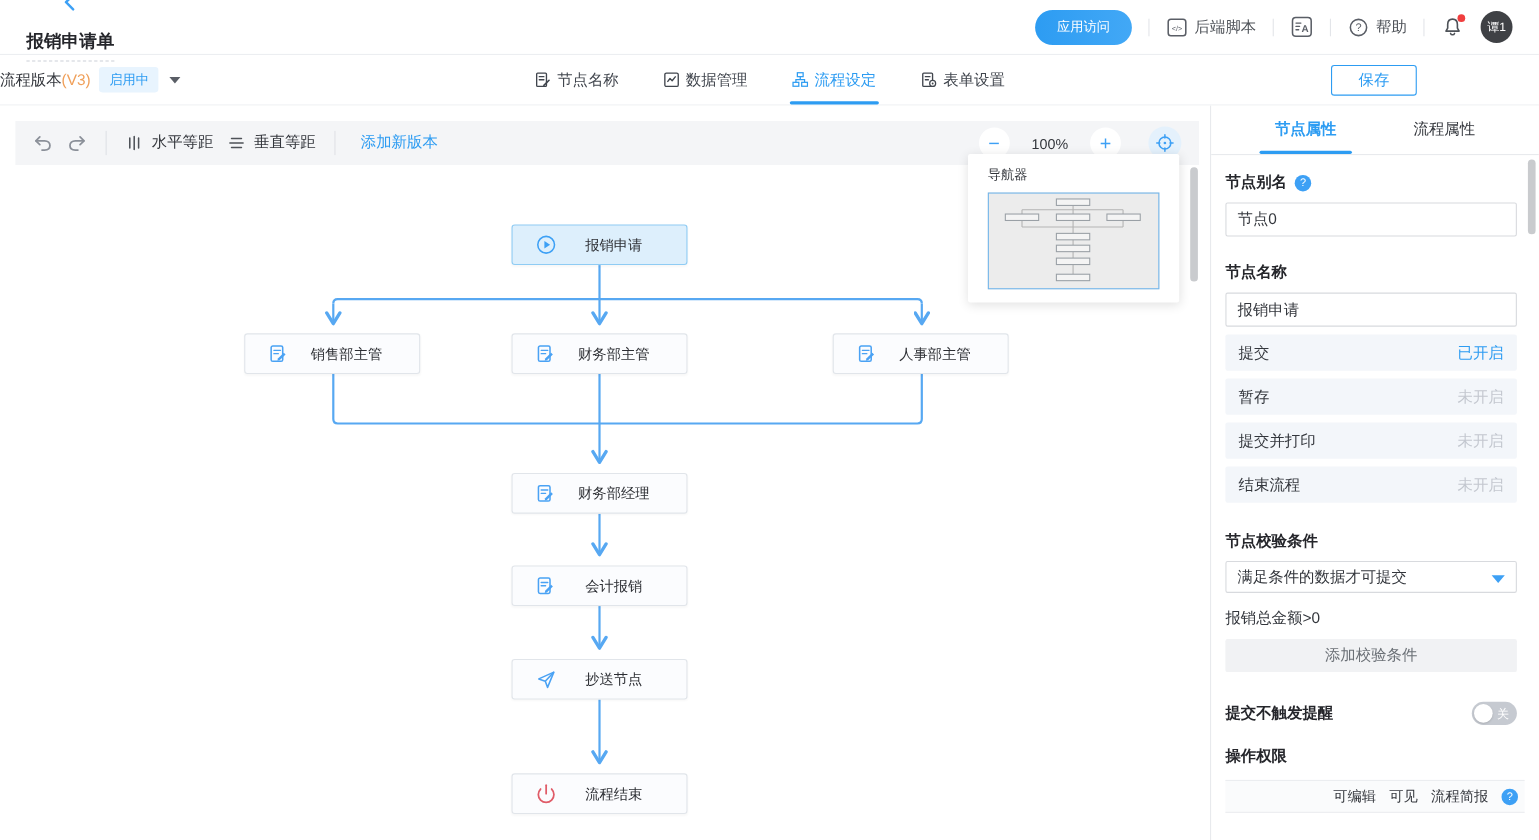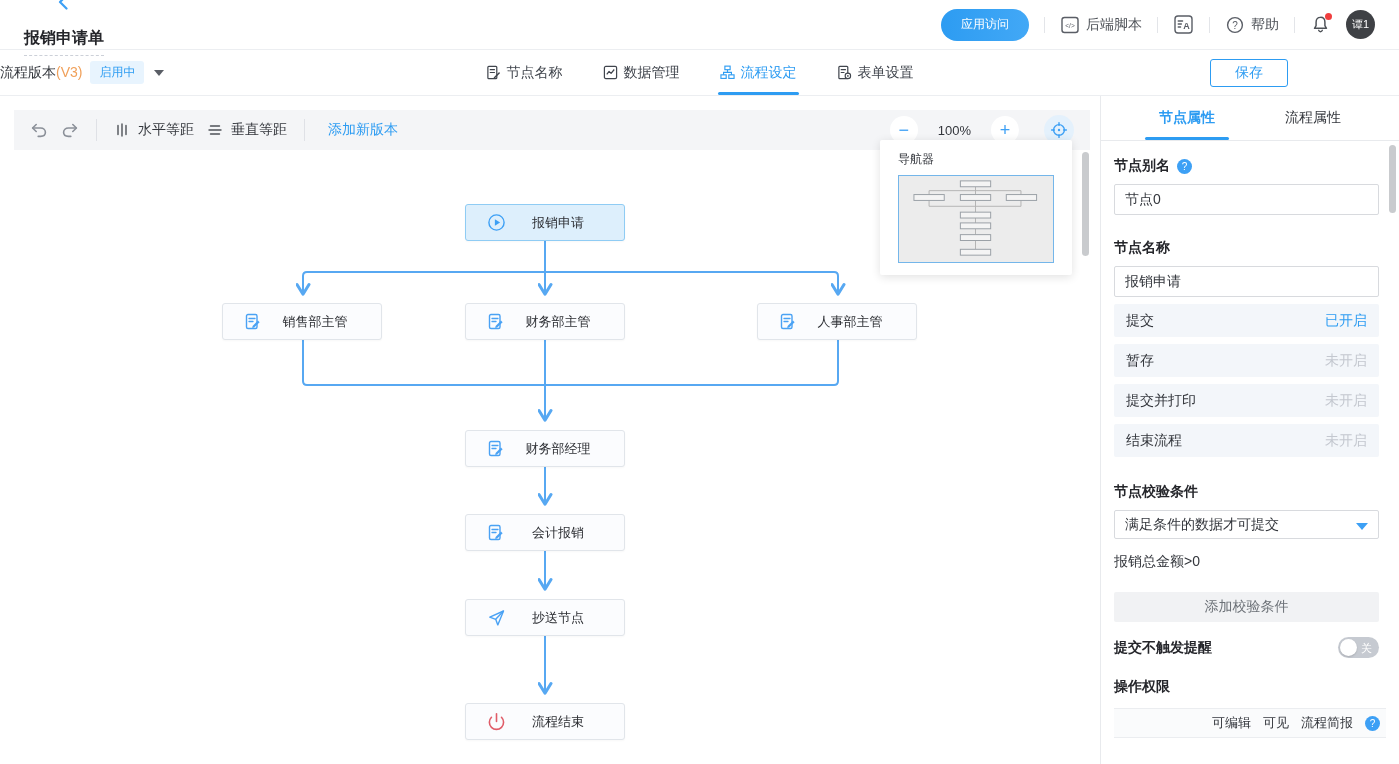--- a/index.html
+++ b/index.html
@@ -70,22 +70,22 @@
   .help-dot{width:15px;height:15px;border-radius:50%;background:#3da0f5;color:#fff;font-size:10px;display:flex;align-items:center;justify-content:center;cursor:pointer;font-weight:400;}
   .text-input{width:100%;height:31px;border:1px solid #d8dade;border-radius:2px;padding:0 10px;font-size:14px;color:#33363c;margin-top:9px;background:#fff;}
   .mt24{margin-top:24px;} .mt26{margin-top:26px;} .mt20{margin-top:20px;}
   .perm-row{height:33px;background:#f3f6fa;border-radius:2px;display:flex;align-items:center;justify-content:space-between;padding:0 12px;margin-top:7px;font-size:14px;color:#33363c;cursor:pointer;}
   .perm-row:first-of-type{margin-top:10px;}
   .perm-status.on{color:#2d9cf2;}
   .perm-status.off{color:#c3c7cf;}
   .select-box{margin-top:9px;height:29px;border:1px solid #d8dade;border-radius:2px;display:flex;align-items:center;position:relative;font-size:14px;color:#33363c;padding-left:10px;cursor:pointer;background:#fff;}
   .select-caret{position:absolute;right:10px;top:12px;width:0;height:0;border-left:6px solid transparent;border-right:6px solid transparent;border-top:7px solid #3da0f5;}
   .condition-text{font-size:14px;color:#33363c;margin-top:14px;}
-  .add-btn{margin-top:21px;height:30px;width:100%;background:#f1f2f4;border:none;border-radius:2px;font-size:14px;color:#6b7076;cursor:pointer;}
-  .reminder-row{margin-top:15px;display:flex;align-items:center;justify-content:space-between;}
+  .add-btn{margin-top:10px;height:30px;width:100%;background:#f1f2f4;border:none;border-radius:2px;font-size:14px;color:#6b7076;cursor:pointer;}
+  .reminder-row{margin-top:27px;display:flex;align-items:center;justify-content:space-between;}
   .toggle{width:41px;height:21px;background:#c6cad1;border-radius:11px;position:relative;cursor:pointer;}
   .toggle-knob{position:absolute;left:2px;top:2px;width:17px;height:17px;border-radius:50%;background:#fff;box-shadow:0 1px 2px rgba(0,0,0,.15);}
   .toggle-label{position:absolute;right:7px;top:50%;transform:translateY(-50%);font-size:11px;color:#fff;}
   .op-row{margin-top:12px;margin-right:-7px;height:30px;background:#fafbfc;border-top:1px solid #ebedf0;border-bottom:1px solid #ebedf0;display:flex;align-items:center;justify-content:flex-end;gap:12px;font-size:13px;color:#33363c;padding:0 6px;}
 </style>
 </head>
 <body>
 
 <div class="header">
   <div class="header-left">

